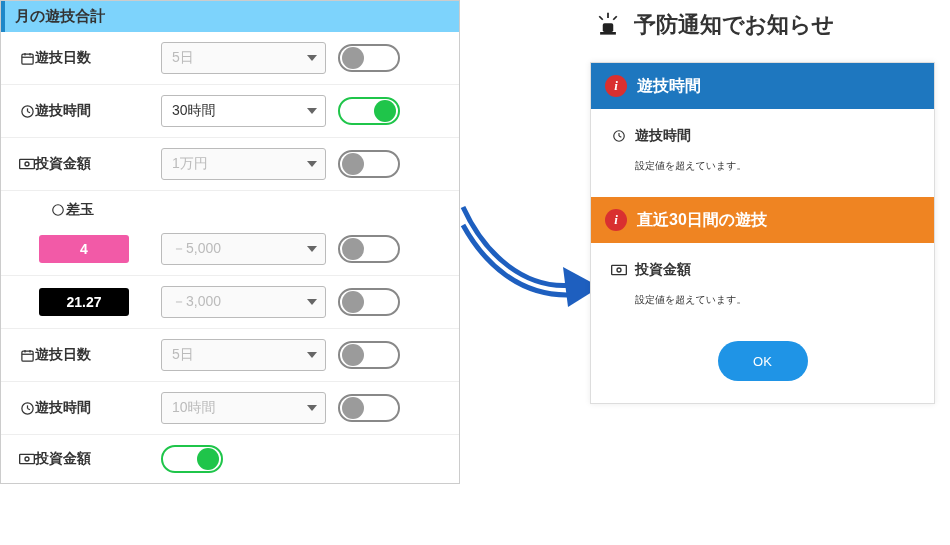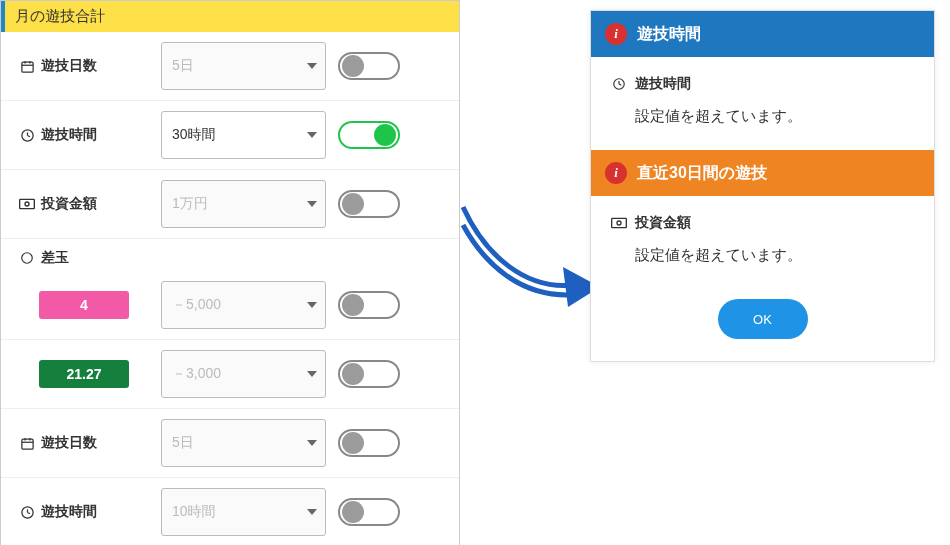--- a/index.html
+++ b/index.html
@@ -3,60 +3,60 @@
 <meta charset="utf-8">
 <style>
   * { box-sizing: border-box; margin: 0; padding: 0; }
   body { font-family: "Hiragino Sans", "Meiryo", sans-serif; font-size: 14px; color: #333; background: #fff; width: 950px; height: 545px; position: relative; }
   
   .container { display: flex; gap: 30px; padding: 0; }
   
   
   .left-panel { width: 460px; border: 1px solid #ccc; background: #fff; }
   
-  .section-header { background: #fde047; border-left: 4px solid #1f87c8; padding: 6px 10px; font-weight: normal; font-size: 15px; }
+  .section-header { background: #7dd3fc; border-left: 4px solid #1f87c8; padding: 6px 10px; font-weight: bold; font-size: 15px; }
   
   .row { display: flex; align-items: center; padding: 10px 18px; gap: 12px; border-bottom: 1px solid #eee; }
   .row:last-child { border-bottom: none; }
   
-  .label-cell { width: 130px; display: flex; align-items: center; gap: 6px; font-weight: bold; font-size: 14px; }
+  .label-cell { width: 130px; display: flex; align-items: center; font-weight: bold; font-size: 14px; }
   .icon-span { display: inline-flex; align-items: center; justify-content: center; width: 16px; height: 16px; }
   
-  .select-box { position: relative; width: 165px; height: 48px; border: 1px solid #bbb; border-radius: 3px; background: #fff; display: flex; align-items: center; padding: 0 28px 0 10px; cursor: pointer; }
+  .select-box { position: relative; width: 165px; height: 32px; border: 1px solid #bbb; border-radius: 3px; background: #fff; display: flex; align-items: center; padding: 0 28px 0 10px; cursor: pointer; }
   .select-box.disabled { color: #bbb; background: #fafafa; }
   .select-box .caret { position: absolute; right: 8px; top: 50%; transform: translateY(-50%); width: 0; height: 0; border-left: 5px solid transparent; border-right: 5px solid transparent; border-top: 6px solid #666; }
   
   .toggle { position: relative; width: 62px; height: 28px; border: 2px solid #888; border-radius: 14px; background: #fff; flex-shrink: 0; cursor: pointer; }
   .toggle .knob { position: absolute; top: 1px; left: 2px; width: 22px; height: 22px; border-radius: 50%; background: #9b9b9b; transition: none; }
   .toggle.on { border-color: #1fc54a; }
   .toggle.on .knob { left: auto; right: 2px; background: #1fc54a; }
   
   .chip { display: inline-flex; align-items: center; justify-content: center; width: 90px; height: 28px; border-radius: 3px; color: #fff; font-weight: bold; font-size: 14px; }
   .chip.pink { background: #f25aa7; }
-  .chip.blue { background: #15803d; }
+  .chip.blue { background: #000000; }
   
   .indent-row .label-cell { padding-left: 20px; width: 130px; }
   
   
   .arrow-wrap { position: absolute; left: 455px; top: 195px; width: 150px; height: 120px; pointer-events: none; }
   
   
   .right-side { position: absolute; left: 590px; top: 10px; width: 345px; }
   .right-title { display: flex; align-items: center; gap: 12px; font-size: 22px; font-weight: bold; margin-bottom: 22px; padding-left: 4px; }
   
   .phone-card { border: 1px solid #ddd; background: #fff; box-shadow: 0 0 6px rgba(0,0,0,0.08); }
   
   .banner { display: flex; align-items: center; gap: 10px; padding: 12px 14px; color: #fff; font-weight: bold; font-size: 16px; }
   .banner.blue-bg { background: #1e77bf; }
   .banner.orange-bg { background: #ef8422; }
   .banner .info-badge { width: 22px; height: 22px; border-radius: 50%; background: #d93030; color: #fff; display: inline-flex; align-items: center; justify-content: center; font-style: italic; font-family: Georgia, serif; font-weight: bold; font-size: 13px; }
   
   .notice-block { padding: 18px 20px 24px 20px; }
   .notice-label { font-weight: bold; font-size: 14px; display: flex; align-items: center; gap: 8px; margin-bottom: 14px; }
-  .notice-msg { font-size: 15px; padding-left: 24px; }
+  .notice-msg { font-size: 10px; padding-left: 24px; }
   
   .ok-wrap { text-align: center; padding: 10px 0 22px 0; }
   .ok-btn { display: inline-flex; align-items: center; justify-content: center; width: 90px; height: 40px; border-radius: 20px; background: #1f94e6; color: #fff; font-size: 13px; border: none; cursor: pointer; }
 </style>
 </head>
 <body>
 
 <div class="container">
 
   <div class="left-panel">
@@ -115,21 +115,21 @@
       </div>
       <div class="select-box disabled">
         <span>1万円</span>
         <span class="caret"></span>
       </div>
       <div class="toggle">
           <div class="knob"></div>
         </div>
     </div>
 
-    <div class="row" style="border-bottom:none;padding-bottom:4px;">
+    <div class="row" style="border-bottom:none;padding-bottom:4px;margin-left:31px;">
       <div class="label-cell">
         <span class="icon-span">
           <svg width="14" height="14" viewBox="0 0 24 24" fill="none" stroke="#333" stroke-width="2">
               <circle cx="12" cy="12" r="9"></circle>
             </svg>
         </span>
         <span>差玉</span>
       </div>
     </div>
 
@@ -220,20 +220,32 @@
 
 <div class="arrow-wrap">
   <svg width="150" height="120" viewBox="0 0 150 120">
     <path d="M 8 12 C 30 60, 70 95, 118 90" fill="none" stroke="#1e5fbf" stroke-width="5"></path>
     <path d="M 8 30 C 30 70, 65 100, 112 100" fill="none" stroke="#1e5fbf" stroke-width="5"></path>
     <polygon points="145,92 108,72 113,112" fill="#1e5fbf"></polygon>
   </svg>
 </div>
 
 <div class="right-side">
+  <div class="right-title">
+    <span class="icon-span" style="width:28px;height:28px;">
+      <svg width="28" height="28" viewBox="0 0 32 32" fill="#222">
+        <rect x="10" y="14" width="12" height="10" rx="2"></rect>
+        <rect x="7" y="24" width="18" height="3"></rect>
+        <line x1="16" y1="2" x2="16" y2="8" stroke="#222" stroke-width="2"></line>
+        <line x1="6" y1="6" x2="10" y2="10" stroke="#222" stroke-width="2"></line>
+        <line x1="26" y1="6" x2="22" y2="10" stroke="#222" stroke-width="2"></line>
+      </svg>
+    </span>
+    <span>予防通知でお知らせ</span>
+  </div>
 
   <div class="phone-card">
     <div class="banner blue-bg">
       <span class="info-badge">i</span>
       <span>遊技時間</span>
     </div>
     <div class="notice-block">
       <div class="notice-label">
         <span class="icon-span">
           <svg width="14" height="14" viewBox="0 0 24 24" fill="none" stroke="#333" stroke-width="2">

